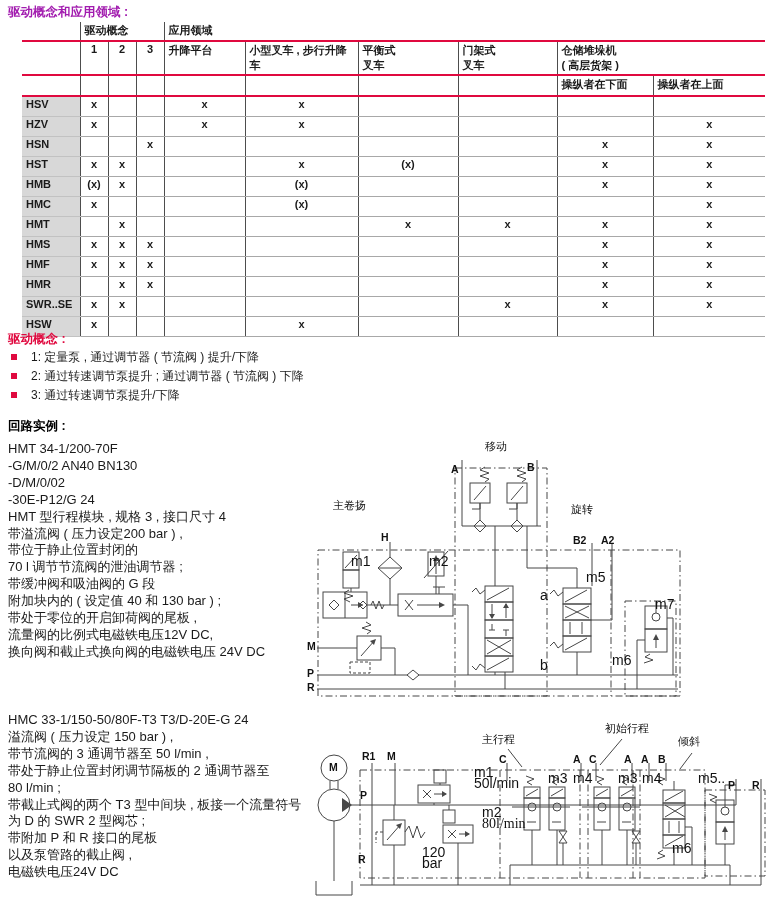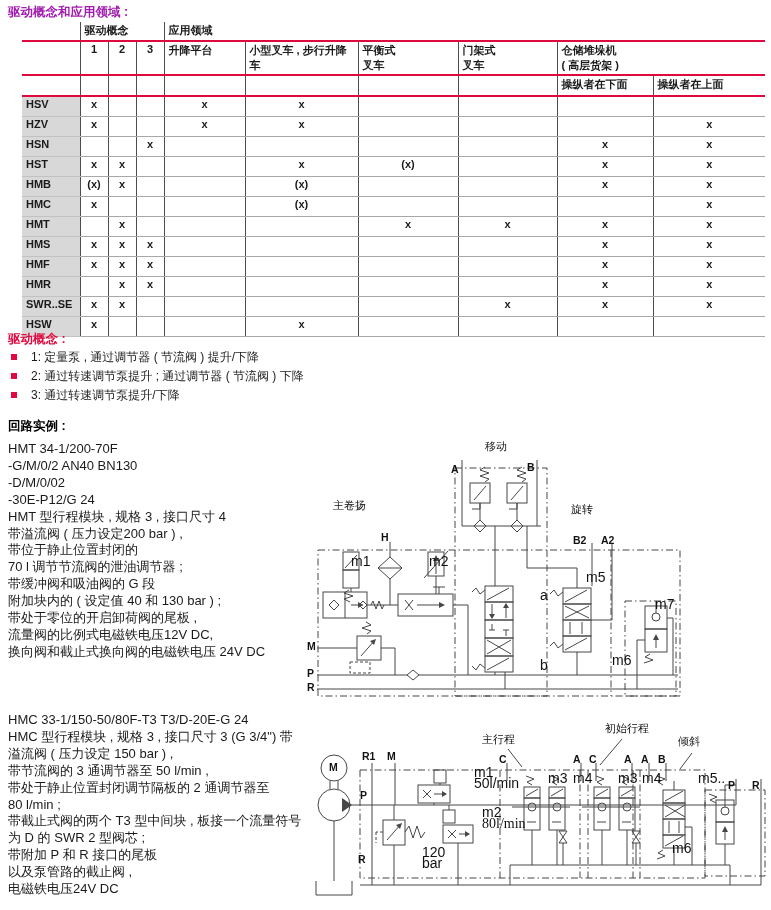--- a/index.html
+++ b/index.html
@@ -405,21 +405,20 @@
     <span class="dlabel dsmall" style="left:326px;top:161px;">m7</span>
     <span class="dlabel dsmall" style="left:211px;top:152px;">a</span>
     <span class="dlabel dsmall" style="left:211px;top:222px;">b</span>
     <span class="dlabel dport" style="left:2px;top:203px;">M</span>
     <span class="dlabel dport" style="left:2px;top:230px;">P</span>
     <span class="dlabel dport" style="left:2px;top:244px;">R</span>
   </div>
 
   <div class="tblock" style="top:712px;">
       <div class="tline">HMC 33-1/150-50/80F-T3 T3/D-20E-G 24</div>
-      <div class="tline">HMC 型行程模块 , 规格 3 , 接口尺寸 3 (G 3/4") 带</div>
       <div class="tline">溢流阀 ( 压力设定 150 bar ) ,</div>
       <div class="tline">带节流阀的 3 通调节器至 50 l/min ,</div>
       <div class="tline">带处于静止位置封闭调节隔板的 2 通调节器至</div>
       <div class="tline">80 l/min ;</div>
       <div class="tline">带截止式阀的两个 T3 型中间块 , 板接一个流量符号</div>
       <div class="tline">为 D 的 SWR 2 型阀芯 ;</div>
       <div class="tline">带附加 P 和 R 接口的尾板</div>
       <div class="tline">以及泵管路的截止阀 ,</div>
       <div class="tline">电磁铁电压24V DC</div>
     </div>

